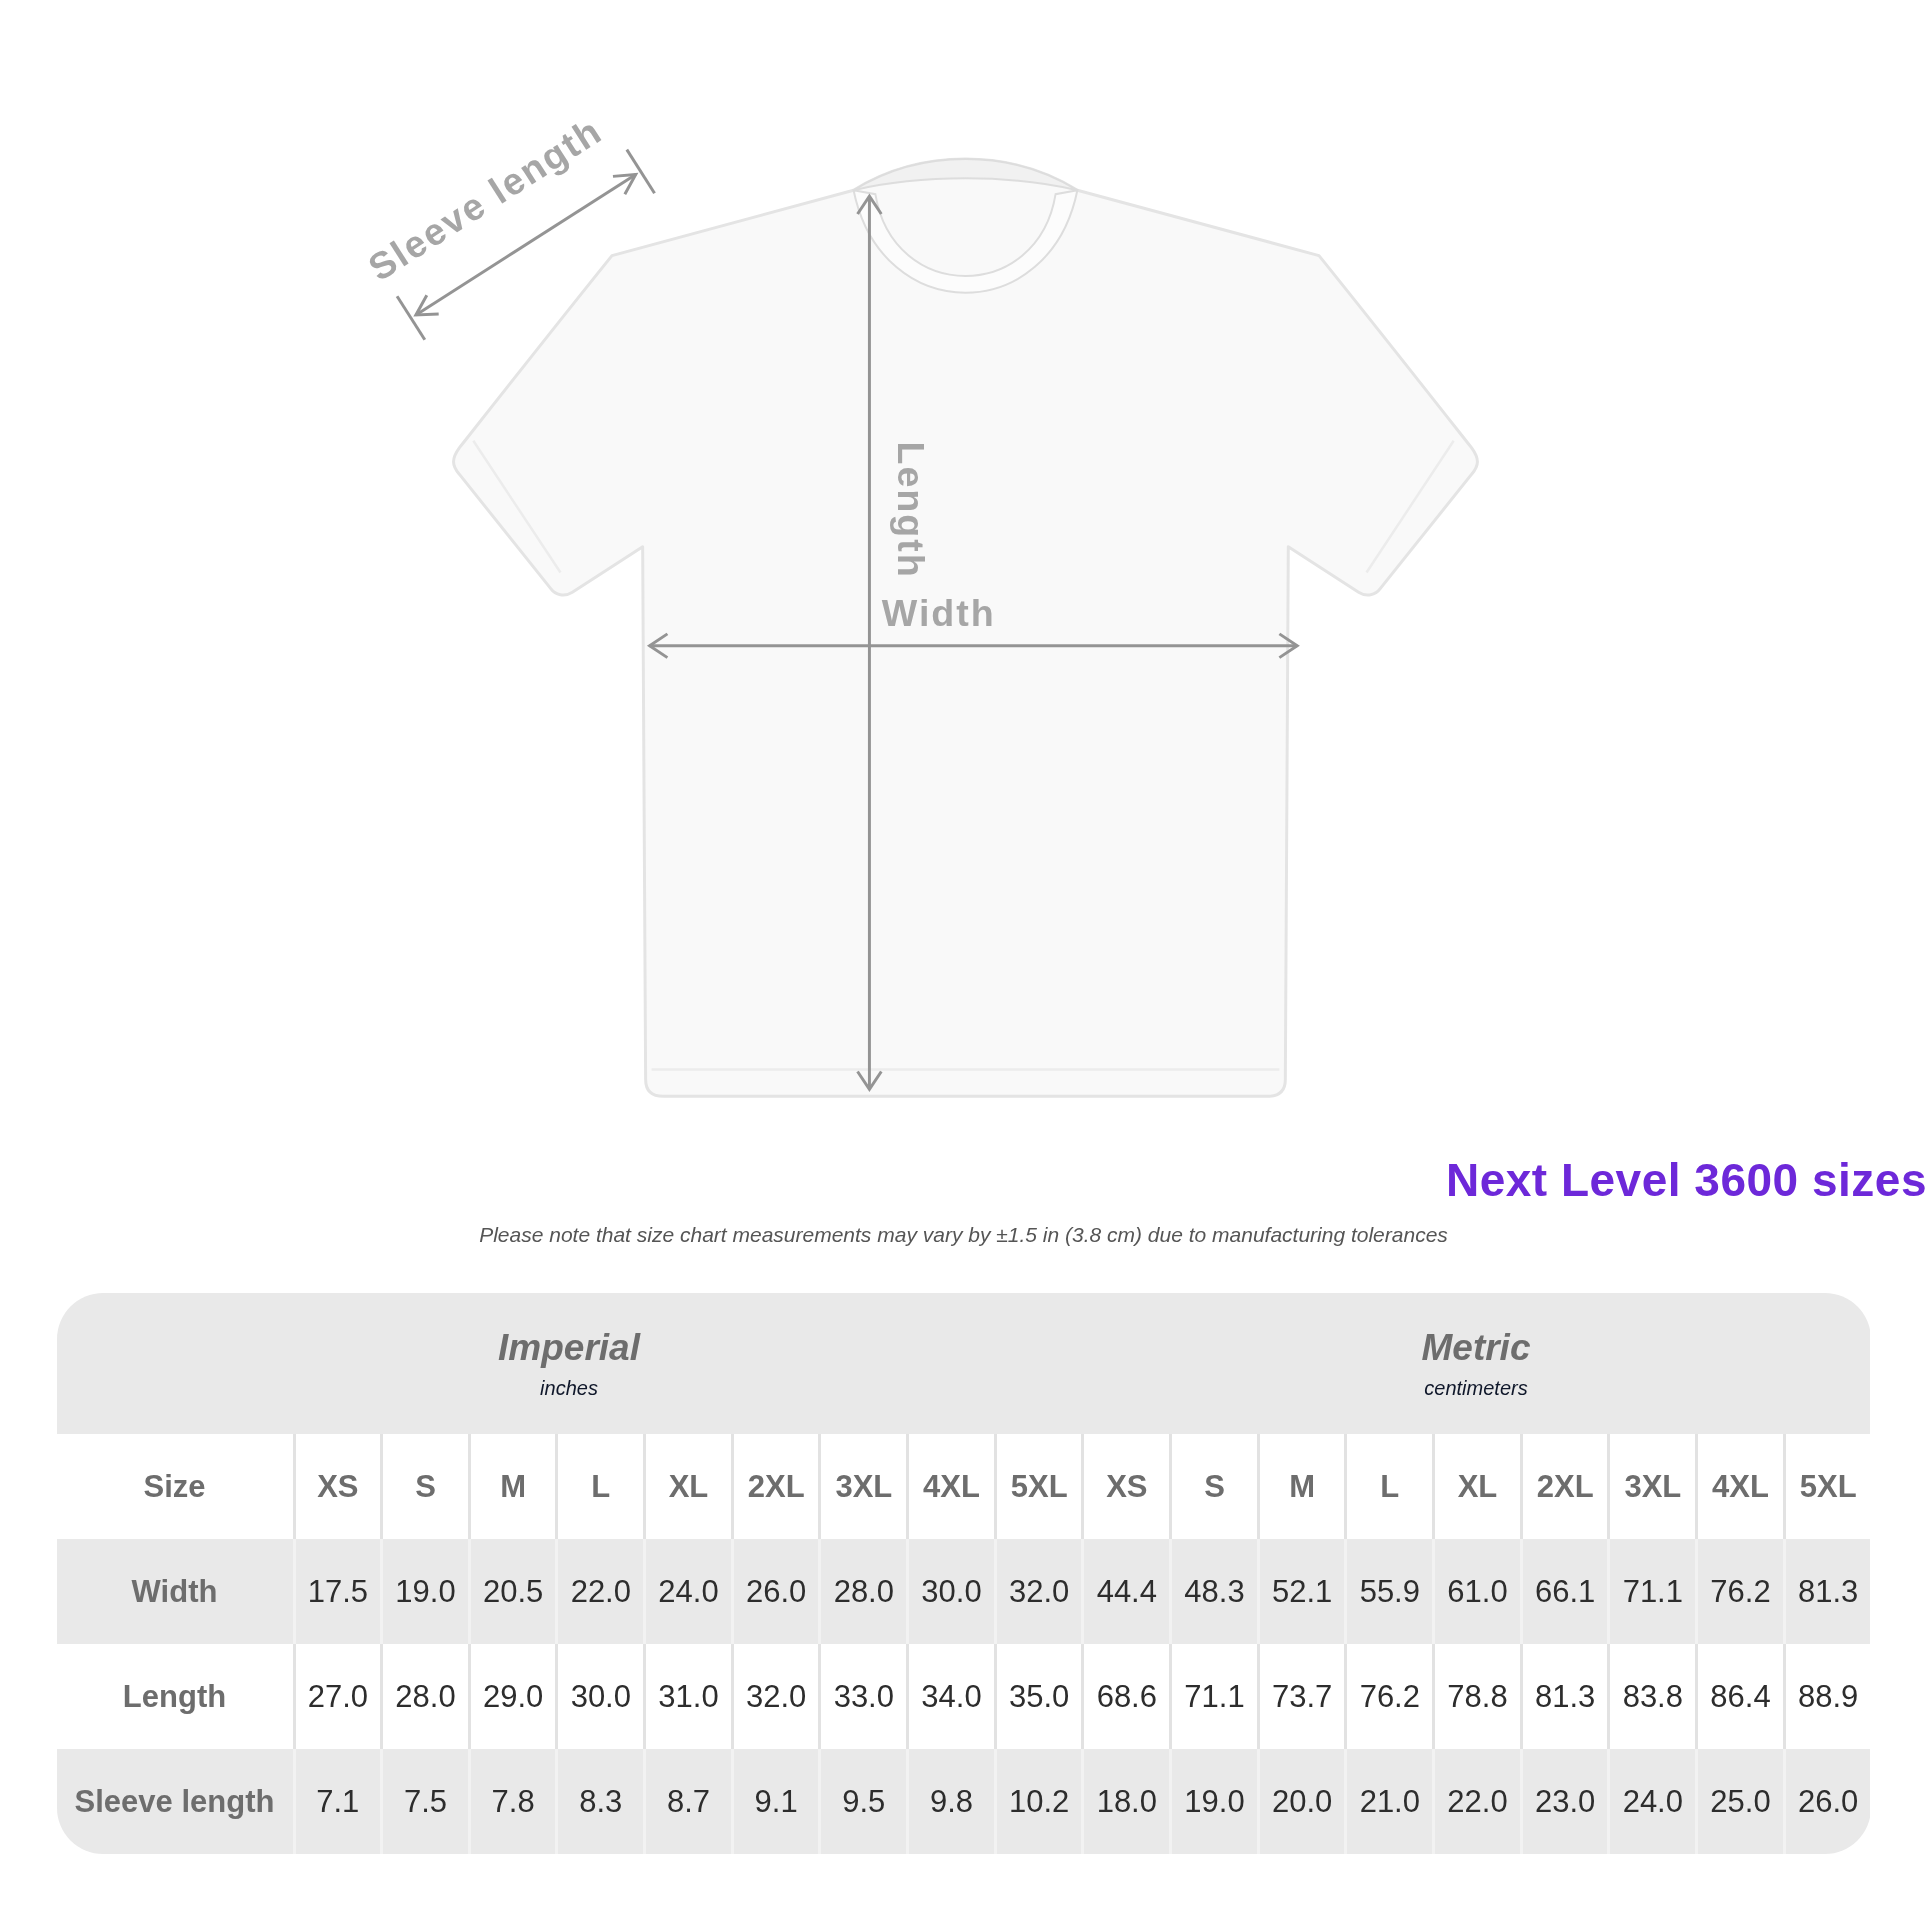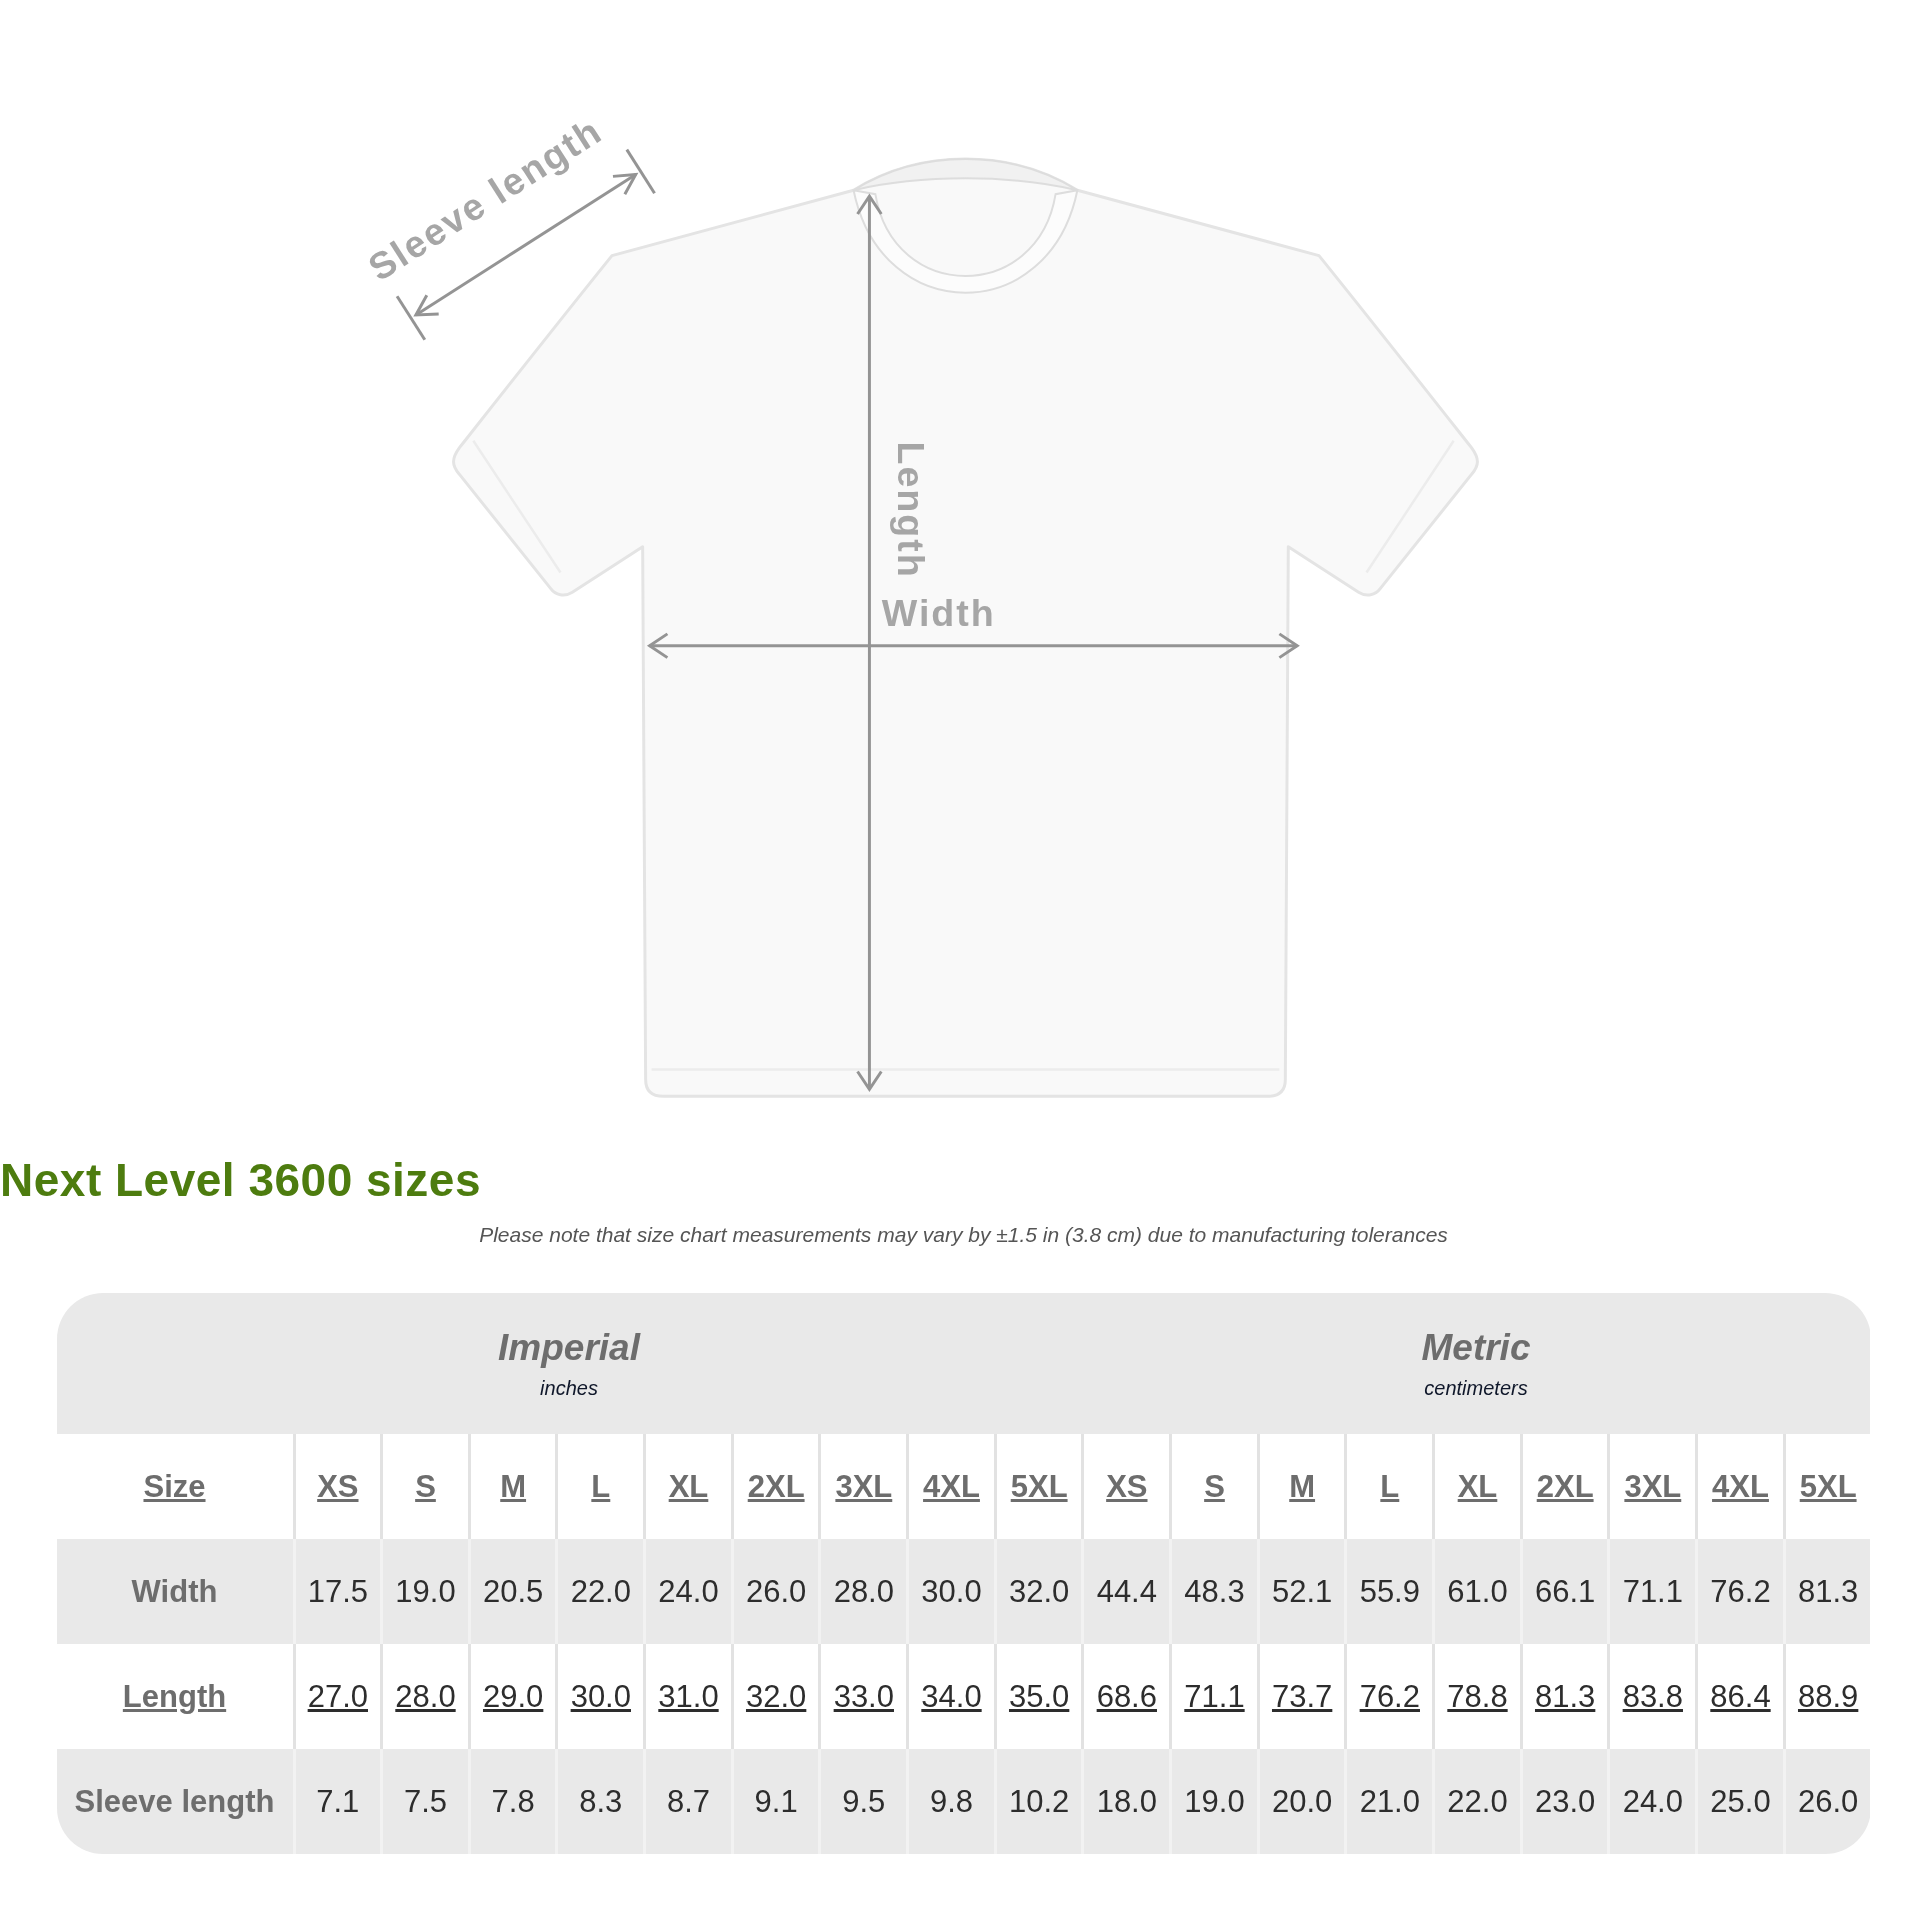--- a/index.html
+++ b/index.html
@@ -14,22 +14,22 @@
   .diagram { width:1927px; height:1139px; position:relative; }
   .diagram svg { display:block; }
   .dim-label {
     font-family:"Liberation Sans", sans-serif;
     font-weight:bold; font-size:38px; letter-spacing:2px;
     fill:#a6a6a6;
   }
 
   
   .title {
-    margin:14px 0 16px 0; text-align:left;
-    font-size:46px; font-weight:bold; color:#4d7c0f; letter-spacing:0.5px;
+    margin:14px 0 16px 0; text-align:right;
+    font-size:46px; font-weight:bold; color:#6d28d9; letter-spacing:0.5px;
   }
   .subtitle {
     margin-top:16px; text-align:center;
     font-size:21px; font-style:italic; color:#555555;
   }
 
   
   .size-table {
     margin:46px auto 16px auto;
     width:1814px;
@@ -47,21 +47,21 @@
   .unit-cell.imperial { grid-column:1 / 11; }
   .unit-cell.metric   { grid-column:11 / 20; }
   .unit-name { font-size:37px; font-weight:bold; font-style:italic; color:#6d6d6d; }
   .unit-sub  { font-size:20px; font-style:italic; color:#0f172a; margin-top:8px; }
 
   .cell {
     height:105px;
     display:flex; align-items:center; justify-content:center;
     font-size:31px;
   }
-  .row.white .cell { background:#ffffff; border-left:3px solid #e2e2e2;text-decoration:underline; }
+  .row.white .cell { background:#ffffff; border-left:3px solid #e2e2e2; }
   .row.gray  .cell { background:#e9e9e9; border-left:3px solid #f2f2f2; }
   .row .cell:first-child { border-left:none; }
 
   .lbl { font-weight:bold; color:#6d6d6d; }
   .num { color:#2d2d2d; }
 </style>
 </head>
 <body>
 
 <div class="page">

